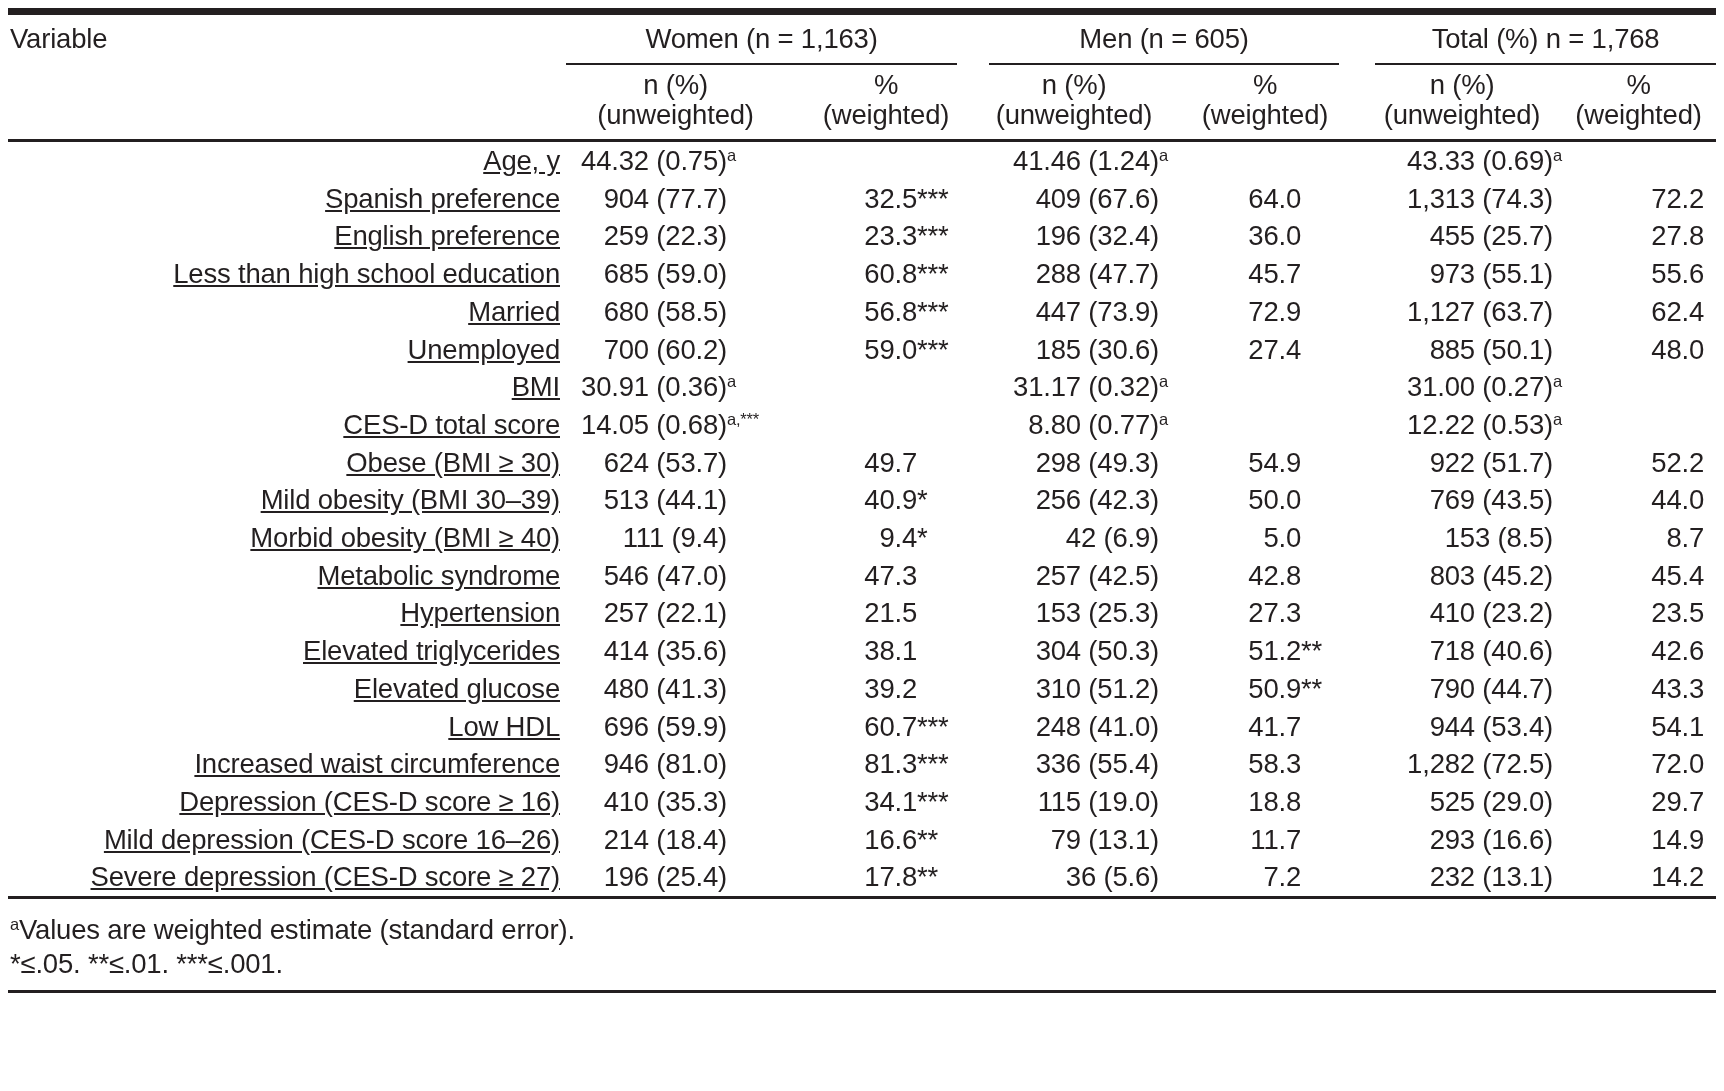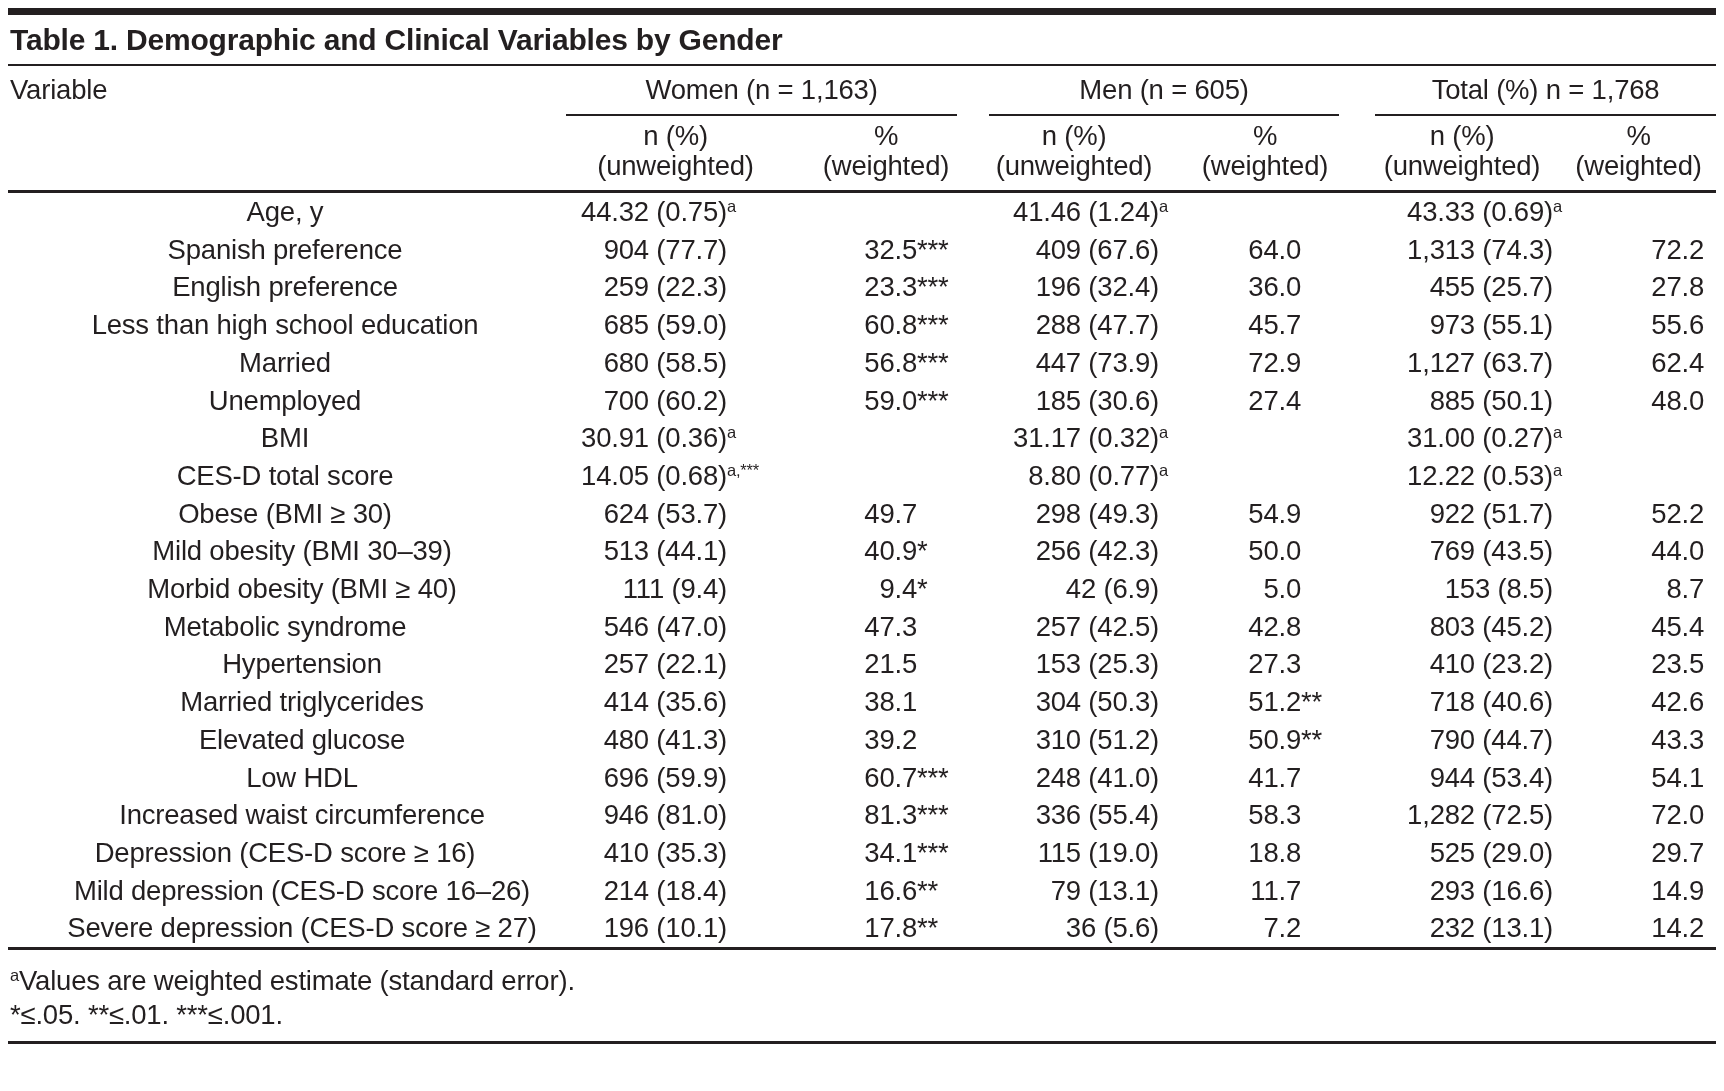--- a/index.html
+++ b/index.html
@@ -65,21 +65,21 @@
   }
 
   
   tbody td {
     font-size: 27.5px;
     line-height: 37.7px;
     height: 37.7px;
     white-space: nowrap;
     overflow: visible;
   }
-  td.label { text-align: center; padding-left: 2px; }
+  td.label { text-align: right; padding-left: 2px; text-decoration: underline; }
   td.label.indent { padding-left: 36px; }
   td.num { text-align: right; }
   td.num.c0 { padding-right: 64px; }
   td.num.c1 { padding-right: 64px; }
   td.num.c2 { padding-right: 8px;  }
   td.num.c3 { padding-right: 62px; }
   td.num.c4 { padding-right: 8px;  }
   td.num.c5 { padding-right: 12px; }
   .mark {
     display: inline-block;
@@ -103,21 +103,20 @@
     border-bottom: 3px solid #231f20;
   }
   .footnotes .fn-line { white-space: nowrap; }
 </style>
 </head>
 <body>
 
 <div class="sheet">
   <div class="top-bar"></div>
 
-  <h1 class="table-title">Table 1. Demographic and Clinical Variables by Gender</h1>
 
   <table class="demo-table">
     <colgroup>
       <col style="width:552px">
       <col style="width:231px">
       <col style="width:190px">
       <col style="width:186px">
       <col style="width:196px">
       <col style="width:198px">
       <col style="width:155px">
@@ -274,21 +273,21 @@
         <tr>
           <td class="label indent">Hypertension</td>
           <td class="num c0"><span class="val">257 (22.1)</span></td>
           <td class="num c1"><span class="val">21.5</span></td>
           <td class="num c2"><span class="val">153 (25.3)</span></td>
           <td class="num c3"><span class="val">27.3</span></td>
           <td class="num c4"><span class="val">410 (23.2)</span></td>
           <td class="num c5"><span class="val">23.5</span></td>
         </tr>
         <tr>
-          <td class="label indent">Married triglycerides</td>
+          <td class="label indent">Elevated triglycerides</td>
           <td class="num c0"><span class="val">414 (35.6)</span></td>
           <td class="num c1"><span class="val">38.1</span></td>
           <td class="num c2"><span class="val">304 (50.3)</span></td>
           <td class="num c3"><span class="val">51.2</span><span class="mark">**</span></td>
           <td class="num c4"><span class="val">718 (40.6)</span></td>
           <td class="num c5"><span class="val">42.6</span></td>
         </tr>
         <tr>
           <td class="label indent">Elevated glucose</td>
           <td class="num c0"><span class="val">480 (41.3)</span></td>
@@ -329,21 +328,21 @@
           <td class="label indent">Mild depression (CES-D score 16–26)</td>
           <td class="num c0"><span class="val">214 (18.4)</span></td>
           <td class="num c1"><span class="val">16.6</span><span class="mark">**</span></td>
           <td class="num c2"><span class="val">79 (13.1)</span></td>
           <td class="num c3"><span class="val">11.7</span></td>
           <td class="num c4"><span class="val">293 (16.6)</span></td>
           <td class="num c5"><span class="val">14.9</span></td>
         </tr>
         <tr>
           <td class="label indent">Severe depression (CES-D score ≥ 27)</td>
-          <td class="num c0"><span class="val">196 (10.1)</span></td>
+          <td class="num c0"><span class="val">196 (25.4)</span></td>
           <td class="num c1"><span class="val">17.8</span><span class="mark">**</span></td>
           <td class="num c2"><span class="val">36 (5.6)</span></td>
           <td class="num c3"><span class="val">7.2</span></td>
           <td class="num c4"><span class="val">232 (13.1)</span></td>
           <td class="num c5"><span class="val">14.2</span></td>
         </tr>
       </tbody>
   </table>
 
   <div class="footnotes">

